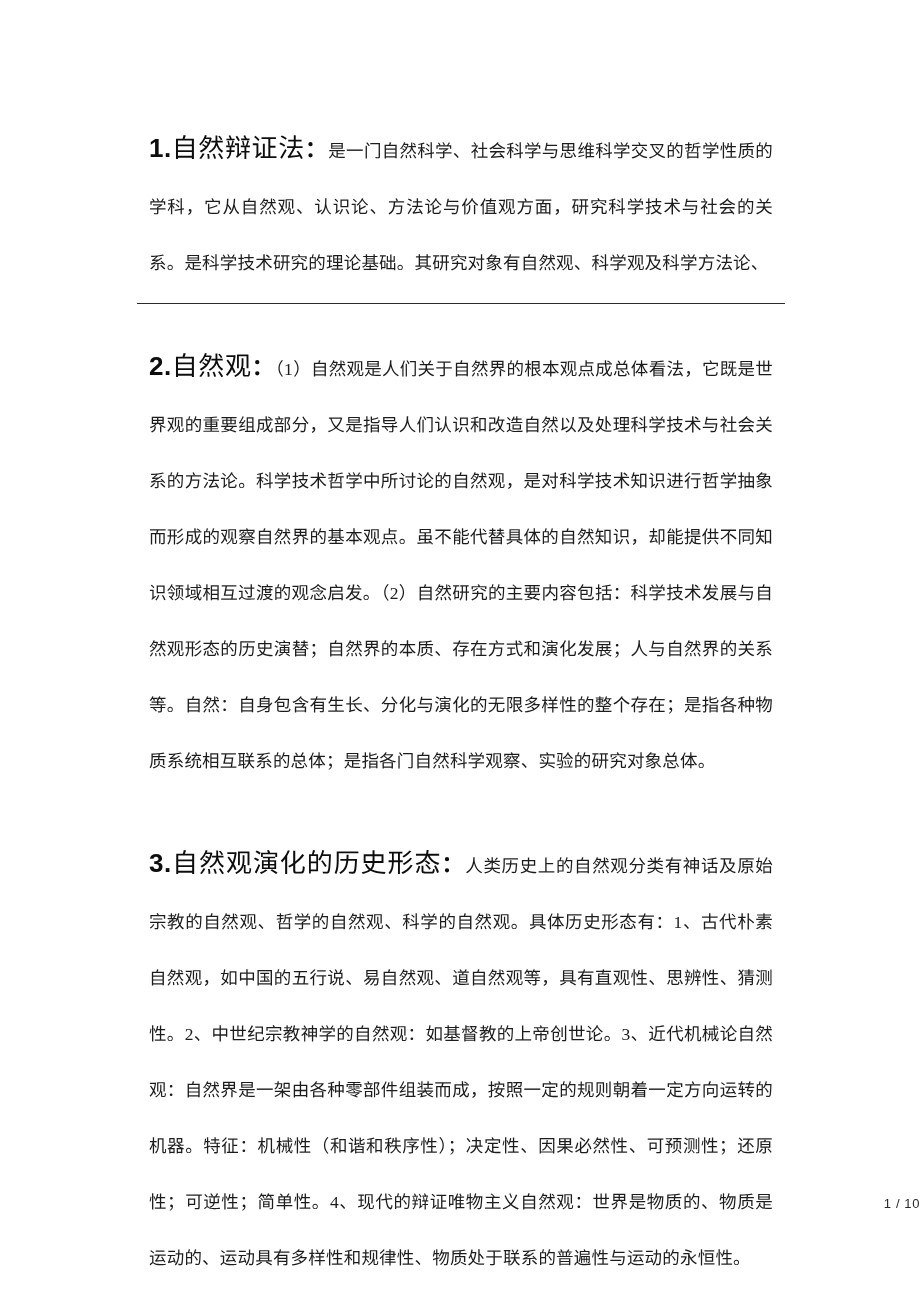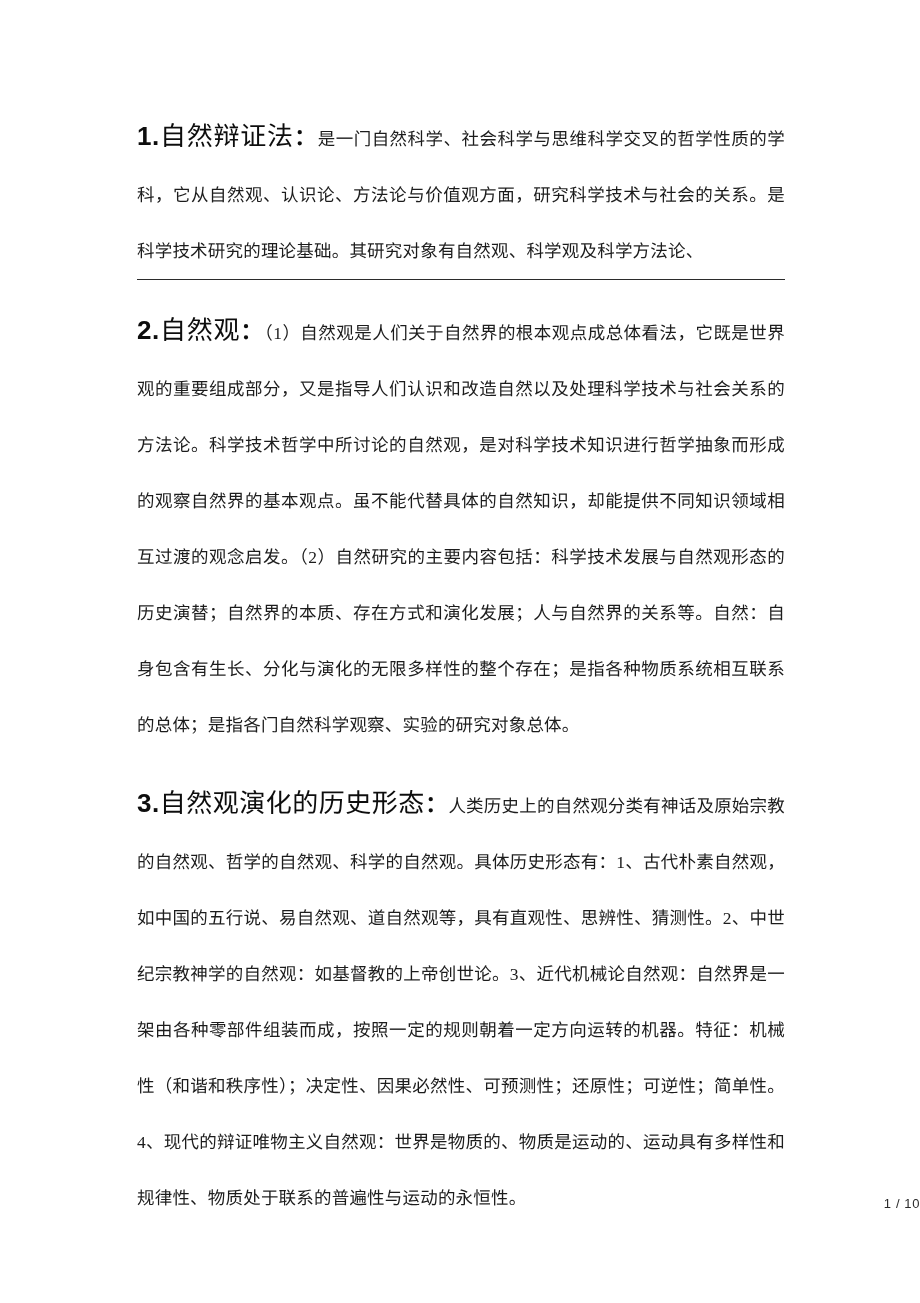--- a/index.html
+++ b/index.html
@@ -33,21 +33,21 @@
     width: 648px;
   }
 
   
   .section {
     margin: 0;
     padding: 0;
   }
 
   .para {
-    margin: 0;
+    margin: 12px;
     padding: 0;
     font-size: 17.5px;
     line-height: 56px;
     letter-spacing: 0.2px;
     text-align: justify;
     text-justify: inter-character;
     color: #1c1c1c;
     word-break: break-all;
   }
 

